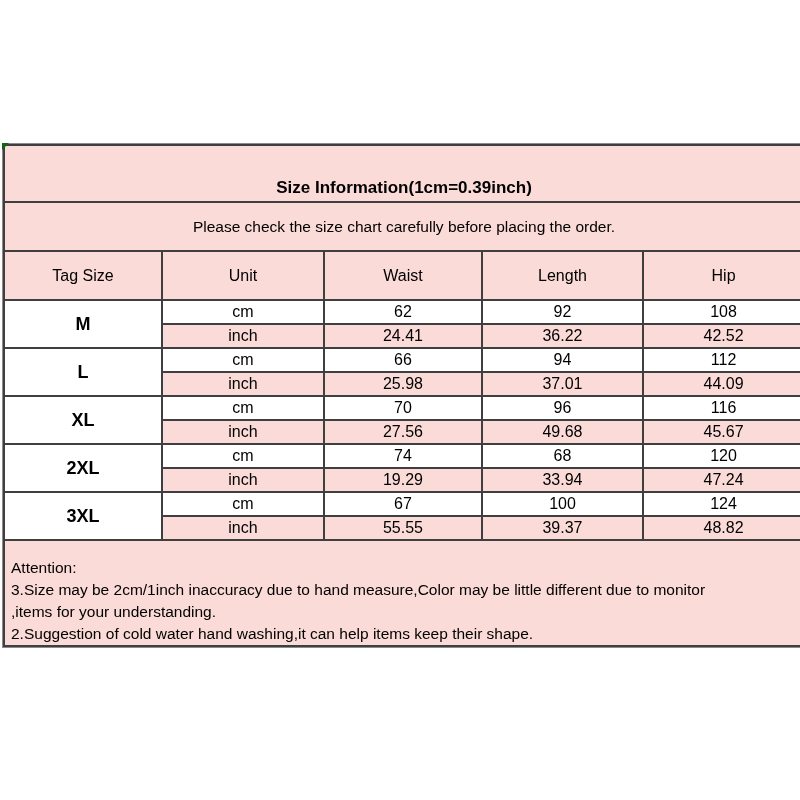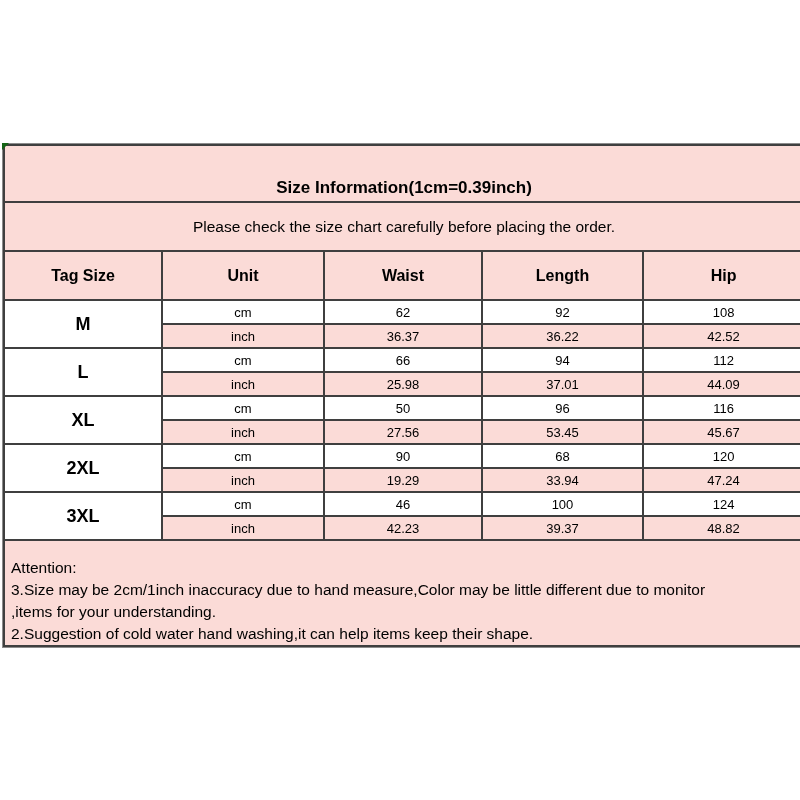--- a/index.html
+++ b/index.html
@@ -32,22 +32,22 @@
   .pink  { background: #fbdbd7; }
   .white { background: #ffffff; }
   .row-title td {
     height: 52px;
     font-weight: bold;
     font-size: 17px;
     vertical-align: bottom;
     padding-bottom: 3px;
   }
   .row-subtitle td { height: 47px; font-size: 15.5px; }
-  .row-header th  { height: 47px; font-size: 16px; font-weight: bold; }
-  .row-data td    { height: 22px; font-size: 13px; }
+  .row-header th  { height: 47px; font-size: 16px; font-weight: normal; }
+  .row-data td    { height: 22px; font-size: 16px; }
   td.size-cell    { font-size: 18px; font-weight: bold; }
   .row-attention td {
     height: 86px;
     text-align: left;
     vertical-align: top;
     font-size: 15.5px;
     line-height: 22px;
     padding: 16px 8px 0 6px;
   }
   .corner-marker {
@@ -91,21 +91,21 @@
 
     <tr class="row-data">
       <td class="white size-cell" rowspan="2">M</td>
       <td class="white">cm</td>
       <td class="white">62</td>
       <td class="white">92</td>
       <td class="white">108</td>
     </tr>
     <tr class="row-data">
       <td class="pink">inch</td>
-      <td class="pink">36.37</td>
+      <td class="pink">24.41</td>
       <td class="pink">36.22</td>
       <td class="pink">42.52</td>
     </tr>
 
     <tr class="row-data">
       <td class="white size-cell" rowspan="2">L</td>
       <td class="white">cm</td>
       <td class="white">66</td>
       <td class="white">94</td>
       <td class="white">112</td>
@@ -113,55 +113,55 @@
     <tr class="row-data">
       <td class="pink">inch</td>
       <td class="pink">25.98</td>
       <td class="pink">37.01</td>
       <td class="pink">44.09</td>
     </tr>
 
     <tr class="row-data">
       <td class="white size-cell" rowspan="2">XL</td>
       <td class="white">cm</td>
-      <td class="white">50</td>
+      <td class="white">70</td>
       <td class="white">96</td>
       <td class="white">116</td>
     </tr>
     <tr class="row-data">
       <td class="pink">inch</td>
       <td class="pink">27.56</td>
-      <td class="pink">53.45</td>
+      <td class="pink">49.68</td>
       <td class="pink">45.67</td>
     </tr>
 
     <tr class="row-data">
       <td class="white size-cell" rowspan="2">2XL</td>
       <td class="white">cm</td>
-      <td class="white">90</td>
+      <td class="white">74</td>
       <td class="white">68</td>
       <td class="white">120</td>
     </tr>
     <tr class="row-data">
       <td class="pink">inch</td>
       <td class="pink">19.29</td>
       <td class="pink">33.94</td>
       <td class="pink">47.24</td>
     </tr>
 
     <tr class="row-data">
       <td class="white size-cell" rowspan="2">3XL</td>
       <td class="white">cm</td>
-      <td class="white">46</td>
+      <td class="white">67</td>
       <td class="white">100</td>
       <td class="white">124</td>
     </tr>
     <tr class="row-data">
       <td class="pink">inch</td>
-      <td class="pink">42.23</td>
+      <td class="pink">55.55</td>
       <td class="pink">39.37</td>
       <td class="pink">48.82</td>
     </tr>
 
     <tr class="row-attention">
       <td colspan="5" class="pink">
         <div>Attention:</div>
         <div>3.Size may be 2cm/1inch inaccuracy due to hand measure,Color may be little different due to monitor</div>
         <div>,items for your understanding.</div>
         <div>2.Suggestion of cold water hand washing,it can help items keep their shape.</div>

